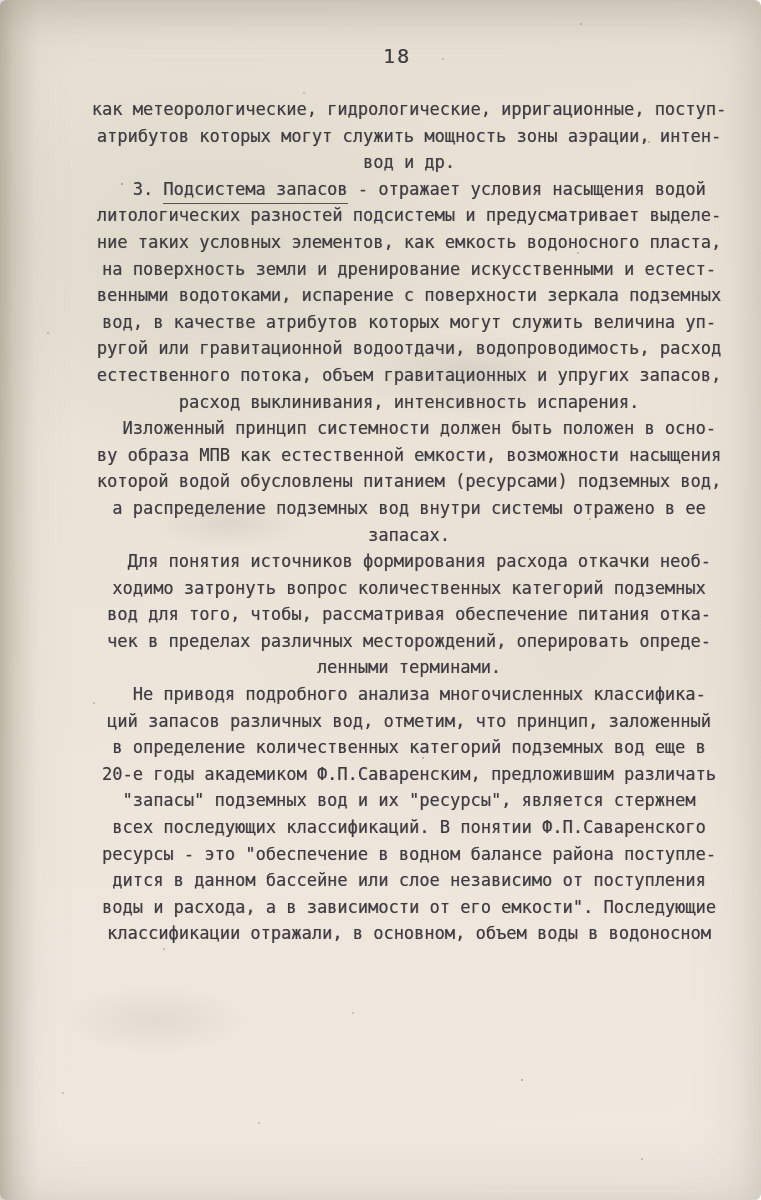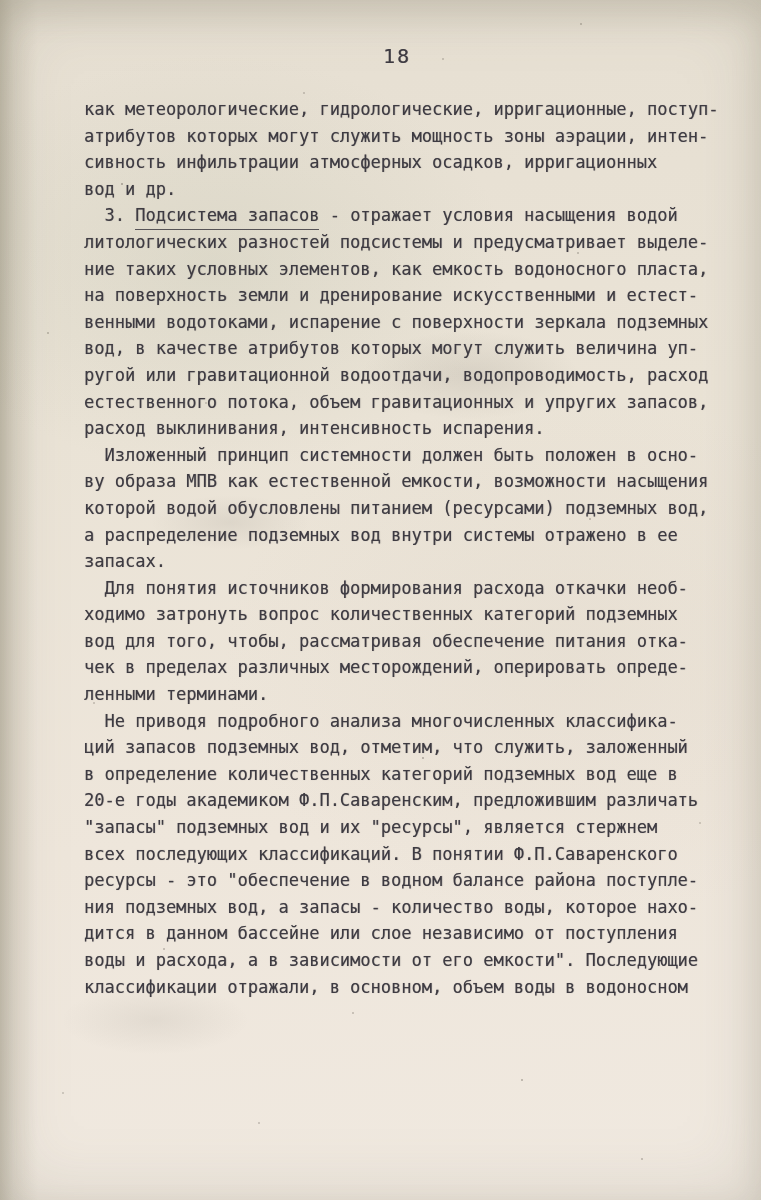--- a/index.html
+++ b/index.html
@@ -16,20 +16,21 @@
     position: relative;
     width: 761px;
     height: 1200px;
     background:
       radial-gradient(ellipse 420px 300px at 28% 22%, rgba(178,184,160,0.22), transparent 70%),
       radial-gradient(ellipse 500px 380px at 75% 55%, rgba(210,200,185,0.18), transparent 70%),
       linear-gradient(175deg, #e6dfd2 0%, #eae3d6 35%, #eee6db 68%, #f0e9e0 100%);
     box-shadow:
       inset 0 0 70px rgba(125,120,100,0.22),
       inset 0 14px 30px rgba(120,115,95,0.18);
+    border-radius: 6px;
   }
 
   
   .edge-shade {
     position: absolute;
     left: 0; top: 0; bottom: 0;
     width: 38px;
     background: linear-gradient(to right,
       rgba(118,112,88,0.28) 0%,
       rgba(130,124,100,0.14) 35%,
@@ -98,21 +99,21 @@
     position: absolute;
     left: 84px;
     top: 96px;
     width: 650px;
     font-size: 17px;
     line-height: 26.6px;
     color: #3e3b42;
     text-shadow: 0.4px 0.4px 0.7px rgba(62,59,66,0.5);
   }
 
-  .line { white-space: pre; }
+  .line { white-space: pre; text-align: center; }
 
   .underline {
     border-bottom: 1.6px solid rgba(62,59,66,0.85);
     padding-bottom: 4px;
   }
 </style>
 </head>
 <body>
 
 <div class="scan-page">
@@ -123,21 +124,20 @@
   <div class="smudge s3"></div>
   <div class="speckles"></div>
 
   <div class="page-number">18</div>
 
   <div class="text-block">
 
     <div class="para">
         <div class="line">как метеорологические, гидрологические, ирригационные, поступ-</div>
         <div class="line">атрибутов которых могут служить мощность зоны аэрации, интен-</div>
-        <div class="line">сивность инфильтрации атмосферных осадков, ирригационных</div>
         <div class="line">вод и др.</div>
       </div>
 
     <div class="para">
       <div class="line"><span>  3. </span><span class="underline">Подсистема запасов</span><span> - отражает условия насыщения водой</span></div>
       <div>
           <div class="line">литологических разностей подсистемы и предусматривает выделе-</div>
           <div class="line">ние таких условных элементов, как емкость водоносного пласта,</div>
           <div class="line">на поверхность земли и дренирование искусственными и естест-</div>
           <div class="line">венными водотоками, испарение с поверхности зеркала подземных</div>
@@ -159,26 +159,25 @@
     <div class="para">
         <div class="line">  Для понятия источников формирования расхода откачки необ-</div>
         <div class="line">ходимо затронуть вопрос количественных категорий подземных</div>
         <div class="line">вод для того, чтобы, рассматривая обеспечение питания отка-</div>
         <div class="line">чек в пределах различных месторождений, оперировать опреде-</div>
         <div class="line">ленными терминами.</div>
       </div>
 
     <div class="para">
         <div class="line">  Не приводя подробного анализа многочисленных классифика-</div>
-        <div class="line">ций запасов подземных вод, отметим, что служить, заложенный</div>
+        <div class="line">ций запасов различных вод, отметим, что принцип, заложенный</div>
         <div class="line">в определение количественных категорий подземных вод еще в</div>
         <div class="line">20-е годы академиком Ф.П.Саваренским, предложившим различать</div>
         <div class="line">"запасы" подземных вод и их "ресурсы", является стержнем</div>
         <div class="line">всех последующих классификаций. В понятии Ф.П.Саваренского</div>
         <div class="line">ресурсы - это "обеспечение в водном балансе района поступле-</div>
-        <div class="line">ния подземных вод, а запасы - количество воды, которое нахо-</div>
         <div class="line">дится в данном бассейне или слое независимо от поступления</div>
         <div class="line">воды и расхода, а в зависимости от его емкости". Последующие</div>
         <div class="line">классификации отражали, в основном, объем воды в водоносном</div>
       </div>
 
   </div>
 </div>
 
 </body></html>

